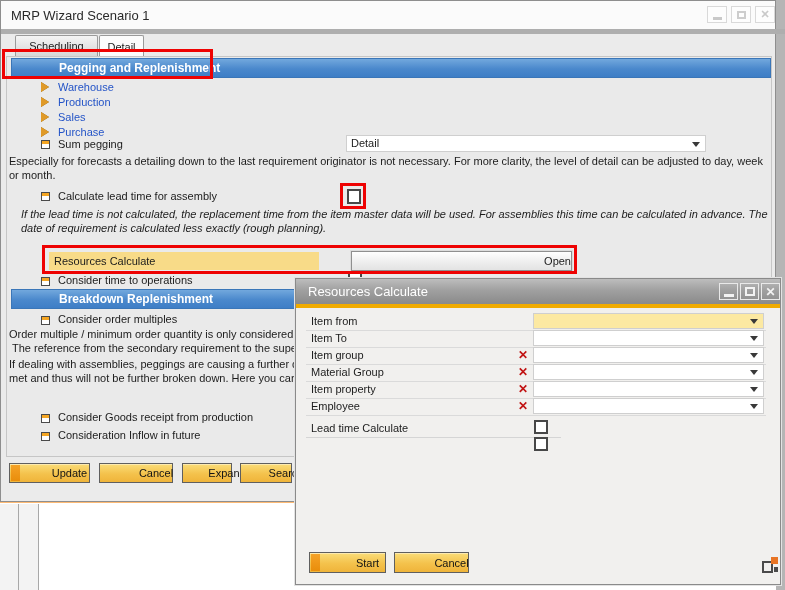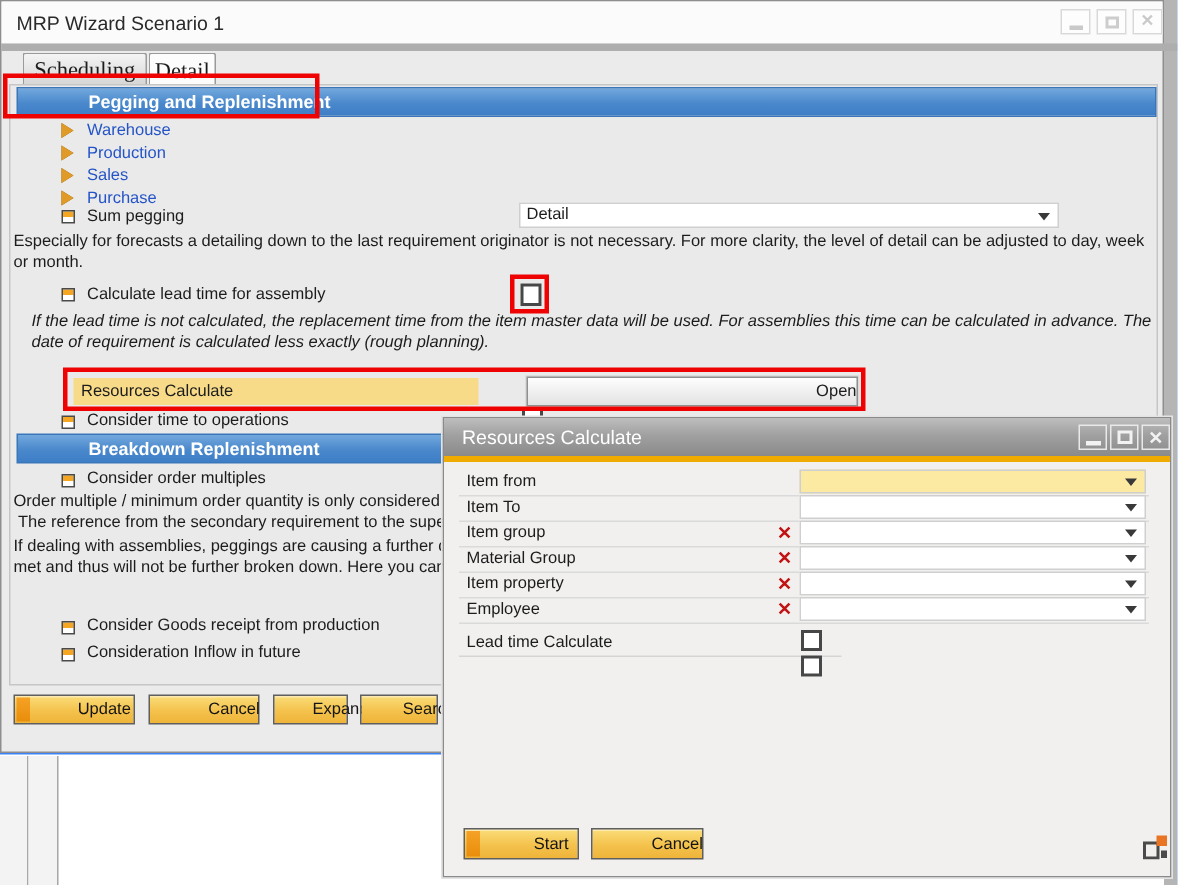--- a/index.html
+++ b/index.html
@@ -1,35 +1,35 @@
 <!DOCTYPE html>
 <html><head>
 <meta charset="utf-8">
 <style>
   html,body{margin:0;padding:0;background:#fff;}
   #canvas{position:relative;width:785px;height:590px;overflow:hidden;
-          font-family:"Liberation Sans",sans-serif;background:#3b82f6;}
+          font-family:"Liberation Sans",sans-serif;background:#fdba74;}
   .abs{position:absolute;}
   .txt{font-size:11px;color:#1c1c1c;white-space:nowrap;}
   .help{font-size:11px;line-height:14px;color:#1c1c1c;white-space:normal;}
   .link{color:#2454c7;}
 
   
   .mainwin{left:0;top:0;width:776px;height:502px;background:#ebebeb;border:1px solid #8e8e8e;box-sizing:border-box;}
   .titlebar{left:0;top:0;width:774px;height:28px;background:#fbfbfb;}
   .title{left:10px;top:7px;font-size:13px;color:#2a2a2a;white-space:nowrap;}
   .sepband{left:0;top:28px;width:785px;height:5px;background:#aeaeae;}
   .winbtn{width:20px;height:17px;background:#fdfdfd;border:1px solid #d9d9d9;box-sizing:border-box;
           display:flex;align-items:center;justify-content:center;}
   .winbtn .bar{width:9px;height:3px;background:#c9c9c9;margin-top:8px;}
   .winbtn .sq{width:9px;height:8px;border:2px solid #cdcdcd;box-sizing:border-box;background:transparent;}
   .winbtn .x{font-size:11px;font-weight:bold;color:#c9c9c9;line-height:11px;}
   
   .tab{top:34px;height:21px;box-sizing:border-box;border:1px solid #9a9a9a;border-bottom:none;
-       border-radius:2px 2px 0 0;font-size:15px;color:#1c1c1c;display:flex;align-items:flex-end;justify-content:center;font-family:Liberation Serif, serif;}
+       border-radius:2px 2px 0 0;font-size:11px;color:#1c1c1c;display:flex;align-items:center;justify-content:center;}
   .tab.inactive{background:linear-gradient(180deg,#f4f4f4,#d7d7d7);}
   .tab.active{background:#fcfcfc;height:22px;}
   .contentpanel{left:5px;top:55px;width:766px;height:401px;background:#eaeaea;border:1px solid #c6c6c6;box-sizing:border-box;}
 
   .bluebar{left:10px;width:760px;height:20px;background:linear-gradient(180deg,#72a8dd 0%,#4a88cc 55%,#3e7ec6 100%);
            border:1px solid #3a76b8;box-sizing:border-box;color:#fff;font-size:12px;font-weight:bold;
            display:flex;align-items:center;padding-left:47px;}
   .tri{width:0;height:0;border-left:8px solid #e09a28;border-top:5px solid transparent;border-bottom:5px solid transparent;
        filter:drop-shadow(0 0 0.5px #7a5200);}
   .bullet{width:9px;height:9px;border:1px solid #4a4a4a;box-sizing:border-box;

